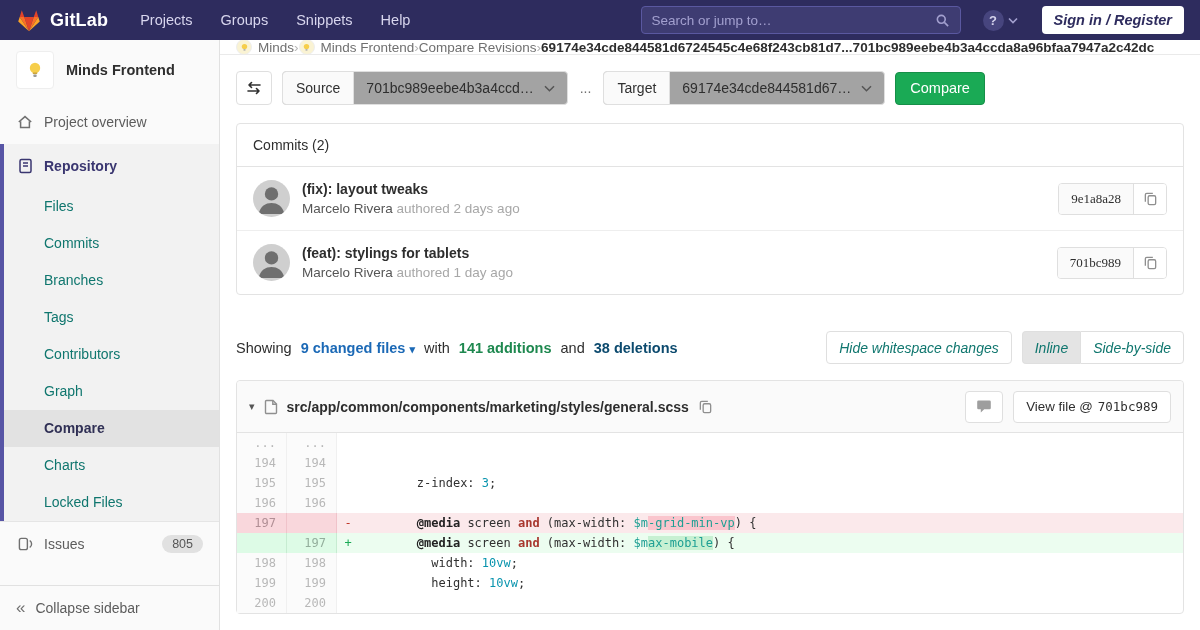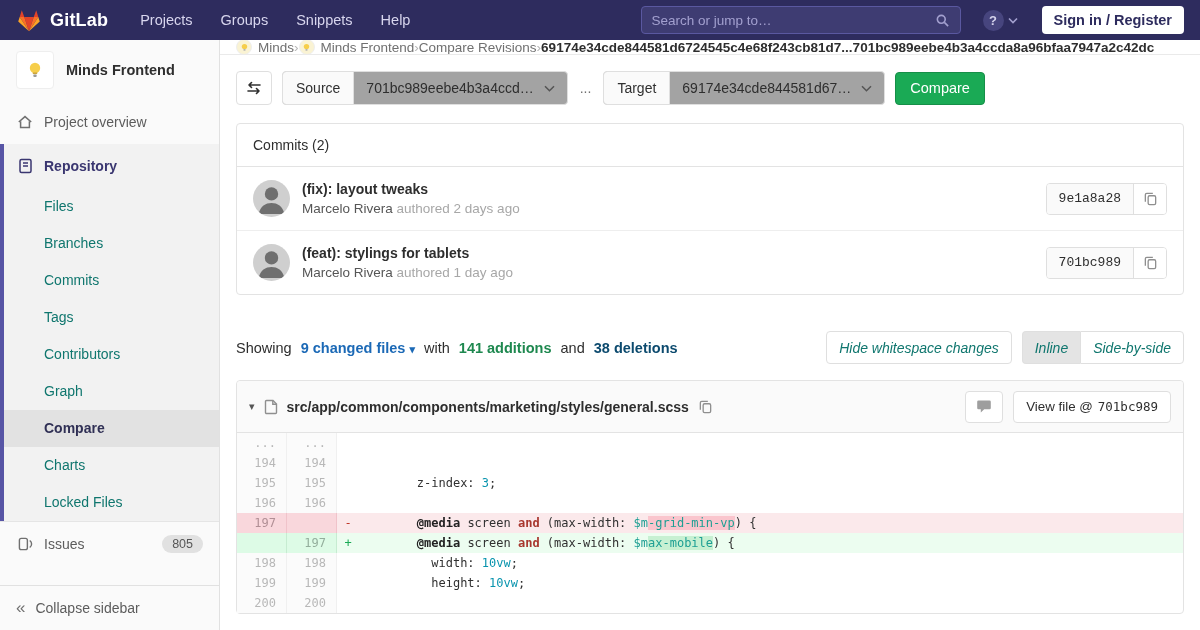--- a/index.html
+++ b/index.html
@@ -14,21 +14,21 @@
   .nav-link { color:#d8d6ee; font-size:14.5px; cursor:pointer; }
   .nav-spacer { flex:1; }
   .search-box { width:320px; height:28px; background:#3e3c72; border:1px solid #5a58a0; border-radius:4px;
     display:flex; align-items:center; padding:0 10px; gap:8px; margin-right:14px; }
   .search-box input { flex:1; background:transparent; border:none; outline:none; color:#e6e4f5; font-size:13.5px; font-family:inherit; }
   .search-box input::placeholder { color:#a3a0cf; }
   .help-wrap { display:flex; align-items:center; gap:4px; margin-right:16px; cursor:pointer; }
   .help-circle { width:21px; height:21px; border-radius:50%; background:#47457e; color:#d5d3ec;
     font-weight:bold; font-size:13px; display:flex; align-items:center; justify-content:center; }
   .signin-btn { background:#fff; color:#2e2c5e; font-weight:bold; font-size:14.5px;
-    padding:6px 12px; border-radius:4px; border:none; cursor:pointer; }
+    padding:6px 12px; border-radius:4px; border:none; cursor:pointer;font-style:italic; }
 
   
   .page { display:flex; height:590px; }
   .sidebar { width:220px; flex:none; background:#fafafa; border-right:1px solid #e1e1e1; position:relative; }
   .content { flex:1; min-width:0; display:flex; flex-direction:column; }
 
   
   .project-head { display:flex; align-items:center; gap:12px; padding:12px 16px; height:60px; }
   .project-avatar { width:38px; height:38px; border-radius:4px; background:#fff; border:1px solid #eee;
     display:flex; align-items:center; justify-content:center; }
@@ -79,21 +79,21 @@
   .panel-head { padding:13px 16px; border-bottom:1px solid #e3e3e3; color:#2e2e2e; }
   .commit-row { display:flex; align-items:center; padding:13px 16px; }
   .commit-row + .commit-row { border-top:1px solid #eee; }
   .commit-avatar { width:37px; height:37px; border-radius:50%; overflow:hidden; flex:none; margin-right:12px; cursor:pointer; }
   .commit-text { flex:1; min-width:0; }
   .commit-title { font-weight:bold; color:#2e2e2e; cursor:pointer; margin-bottom:4px; }
   .commit-meta { font-size:13.5px; color:#a7a7a7; }
   .commit-meta .author { color:#565656; cursor:pointer; }
   .sha-group { display:flex; height:32px; border:1px solid #dfdfdf; border-radius:4px; overflow:hidden; }
   .sha-label { background:#fafafa; padding:0 12px; display:flex; align-items:center;
-    font-family:Liberation Mono, monospace; font-size:13px; color:#2e2e2e; cursor:pointer; border-right:1px solid #dfdfdf;text-align:right; }
+    font-family:Liberation Serif, serif; font-size:13px; color:#2e2e2e; cursor:pointer; border-right:1px solid #dfdfdf;text-align:right; }
   .sha-copy { width:32px; background:#fff; display:flex; align-items:center; justify-content:center;
     color:#8f8f8f; cursor:pointer; }
 
   
   .showing-row { display:flex; align-items:center; margin-bottom:16px;gap:8px; }
   .showing-text { font-size:14.5px; color:#2e2e2e; display:flex; align-items:center; gap:5px; white-space:pre; }
   .link-blue { color:#1b69b6; font-weight:bold; cursor:pointer; }
   .txt-green { color:#1e884f; font-weight:bold; }
   .txt-red { color:#0c4a6e; font-weight:bold; }
   .showing-actions { margin-left:auto; display:flex; gap:10px; }
@@ -208,22 +208,22 @@
         <span class="icn">
           <svg width="15" height="16" viewBox="0 0 14 16" fill="none" stroke="#3a3670" stroke-width="1.5">
             <rect x="1.5" y="1.5" width="11" height="13" rx="1.5"></rect>
               <line x1="4.5" y1="5" x2="9.5" y2="5"></line>
               <line x1="4.5" y1="8" x2="9.5" y2="8"></line>
           </svg>
         </span>
         <span class="lbl">Repository</span>
       </div>
       <div class="repo-item">Files</div>
+      <div class="repo-item">Commits</div>
       <div class="repo-item">Branches</div>
-      <div class="repo-item">Commits</div>
       <div class="repo-item">Tags</div>
       <div class="repo-item">Contributors</div>
       <div class="repo-item">Graph</div>
       <div class="repo-item active">Compare</div>
       <div class="repo-item">Charts</div>
       <div class="repo-item">Locked Files</div>
     </div>
 
     <div class="side-item issues-row">
       <span class="icn">

